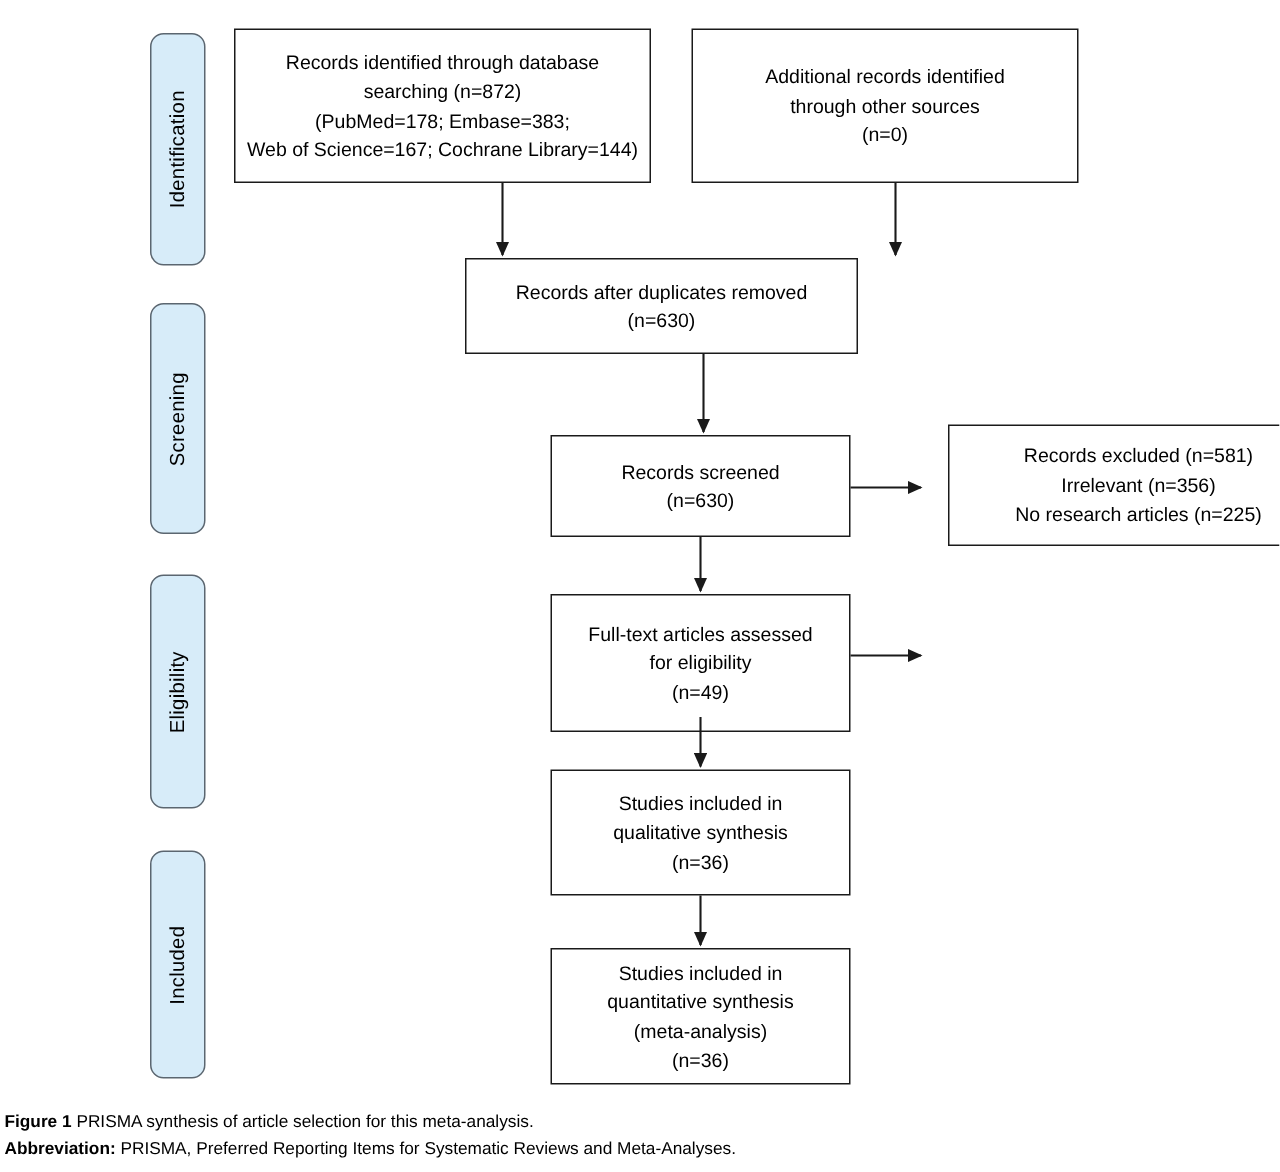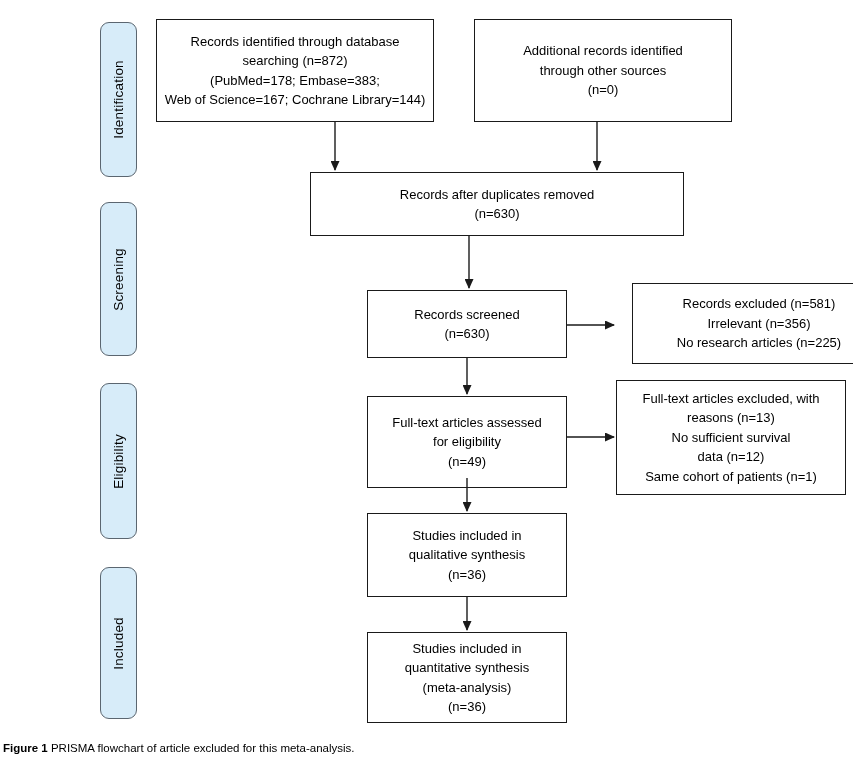--- a/index.html
+++ b/index.html
@@ -88,49 +88,42 @@
   <div class="stage" style="top:567px; height:152px;">
     <span class="vtext">Included</span>
   </div>
 
   <div class="fbox" style="left:156px; top:19px; width:278px; height:103px;">
     <span class="txt">Records identified through database
 searching (n=872)
 (PubMed=178; Embase=383;
 Web of Science=167; Cochrane Library=144)</span>
   </div>
-  <div class="fbox" style="left:474px; top:19px; width:258px; height:103px;">
+  <div class="fbox" style="left:461px; top:19px; width:258px; height:103px;">
     <span class="txt">Additional records identified
 through other sources
 (n=0)</span>
   </div>
-  <div class="fbox" style="left:310px; top:172px; width:374px; height:64px;">
+  <div class="fbox" style="left:310px; top:172px; width:262px; height:64px;">
     <span class="txt">Records after duplicates removed
 (n=630)</span>
   </div>
   <div class="fbox" style="left:367px; top:290px; width:200px; height:68px;justify-content:center;">
     <span class="txt">Records screened
 (n=630)</span>
   </div>
   <div class="fbox" style="left:632px; top:283px; width:254px; height:81px;text-align:center;">
     <span class="txt">Records excluded (n=581)
 Irrelevant (n=356)
 No research articles (n=225)</span>
   </div>
   <div class="fbox" style="left:367px; top:396px; width:200px; height:92px;">
     <span class="txt">Full-text articles assessed
 for eligibility
 (n=49)</span>
-  </div>
-  <div class="fbox" style="left:616px; top:380px; width:230px; height:115px;">
-    <span class="txt">Full-text articles excluded, with
-reasons (n=13)
-No sufficient survival
-data (n=12)
-Same cohort of patients (n=1)</span>
   </div>
   <div class="fbox" style="left:367px; top:513px; width:200px; height:84px;">
     <span class="txt">Studies included in
 qualitative synthesis
 (n=36)</span>
   </div>
   <div class="fbox" style="left:367px; top:632px; width:200px; height:91px;">
     <span class="txt">Studies included in
 quantitative synthesis
 (meta-analysis)
@@ -147,16 +140,19 @@
     <line x1="597" y1="122" x2="597" y2="170" marker-end="url(#ah)"></line>
     <line x1="469" y1="236" x2="469" y2="288" marker-end="url(#ah)"></line>
     <line x1="567" y1="325" x2="614" y2="325" marker-end="url(#ah)"></line>
     <line x1="467" y1="358" x2="467" y2="394" marker-end="url(#ah)"></line>
     <line x1="567" y1="437" x2="614" y2="437" marker-end="url(#ah)"></line>
     <line x1="467" y1="478" x2="467" y2="511" marker-end="url(#ah)"></line>
     <line x1="467" y1="597" x2="467" y2="630" marker-end="url(#ah)"></line>
   </svg>
 
   <div class="caption" style="top:740px;">
-    <b>Figure 1</b><span> PRISMA flowchart of article excluded for this meta-analysis.</span>
+    <b>Figure 1</b><span> PRISMA synthesis of article selection for this meta-analysis.</span>
+  </div>
+  <div class="caption" style="top:758px;">
+    <b>Abbreviation:</b><span> PRISMA, Preferred Reporting Items for Systematic Reviews and Meta-Analyses.</span>
   </div>
 
 </div>
 
 </body></html>

